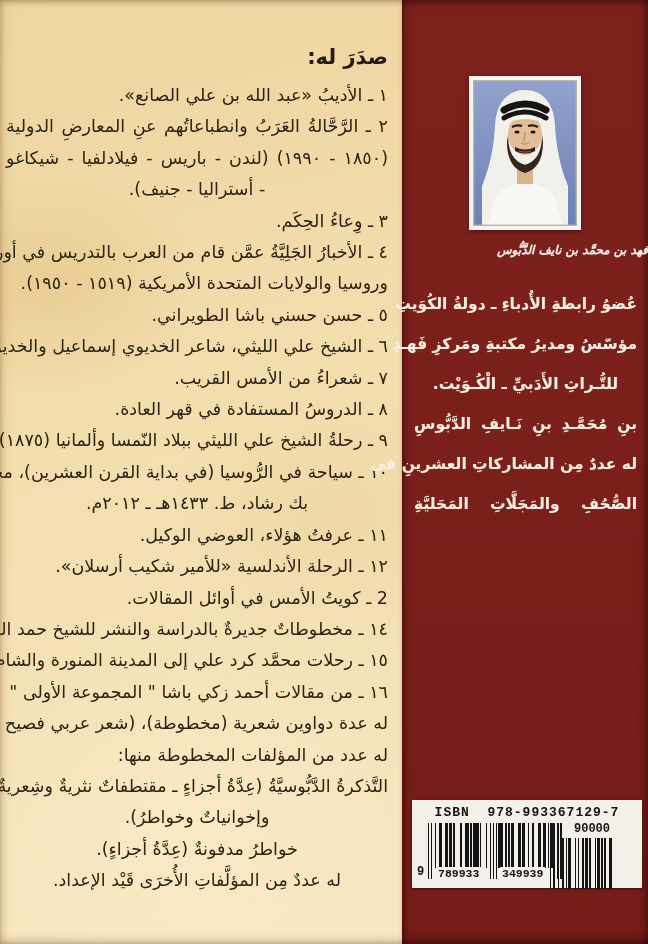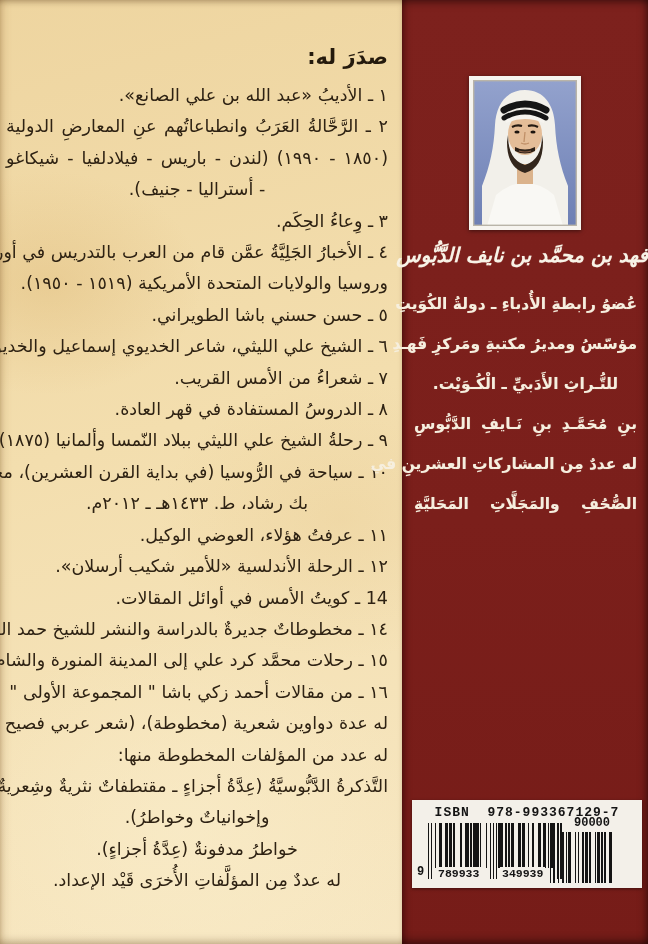--- a/index.html
+++ b/index.html
@@ -53,22 +53,22 @@
   }
   .photo-frame{
     position:absolute;top:76px;left:50%;transform:translateX(-50%);
     width:112px;height:154px;background:#f6f4ef;
     box-sizing:border-box;padding:4px;
     box-shadow:0 1px 4px rgba(0,0,0,.5);
   }
   .photo-frame svg{display:block;width:100%;height:100%;}
   .calli{
     position:absolute;top:243px;left:0;width:100%;
-    text-align:left;color:#f8f3e7;
-    font-size:20px;font-weight:bold;font-style:italic;
+    text-align:right;color:#f8f3e7;
+    font-size:12px;font-weight:bold;font-style:italic;
     letter-spacing:.5px;
     text-shadow:0 0 1px rgba(255,250,235,.4);
     direction:rtl;white-space:nowrap;
   }
   .bio{
     position:absolute;top:284px;right:11px;left:12px;
     direction:rtl;color:#f6efdf;
   }
   .bio-line{
     font-size:15.5px;font-weight:bold;line-height:40px;white-space:nowrap;
@@ -95,21 +95,21 @@
   .bc-main{position:absolute;left:16px;bottom:5px;width:134px;height:56px;font-size:0;}
   .bc-main .bars,.bc-addon .bars{height:100%;font-size:0;}
   .bc-digits{
     position:absolute;bottom:-1px;
     font-family:"Liberation Mono","DejaVu Sans Mono",monospace;
     font-size:11.5px;font-weight:bold;color:#141414;
     background:#f3f0e9;padding:0 2px;line-height:13px;
   }
   .dg1{left:8px;text-align:center;}
   .dg2{left:72px;}
-  .bc-addon{position:absolute;right:8px;bottom:16px;width:84px;height:51px;}
+  .bc-addon{position:absolute;right:8px;bottom:10px;width:84px;height:51px;}
   .addon-num{
     font-family:"Liberation Mono","DejaVu Sans Mono",monospace;
     font-size:12px;font-weight:bold;color:#141414;text-align:center;line-height:13px;
   }
   .addon-bars{height:36px;margin-top:2px;font-size:0;}
 </style>
 </head>
 <body>
 
 <div class="cover">
@@ -126,21 +126,21 @@
         <div class="pub-line align-right">وروسيا والولايات المتحدة الأمريكية (١٥١٩ - ١٩٥٠).</div>
         <div class="pub-line align-right">٥ ـ حسن حسني باشا الطويراني.</div>
         <div class="pub-line align-right">٦ ـ الشيخ علي الليثي، شاعر الخديوي إسماعيل والخديوي توفيق.</div>
         <div class="pub-line align-right">٧ ـ شعراءُ من الأمس القريب.</div>
         <div class="pub-line align-right">٨ ـ الدروسُ المستفادة في قهر العادة.</div>
         <div class="pub-line align-right">٩ ـ رحلةُ الشيخ علي الليثي ببلاد النّمسا وألمانيا (١٨٧٥).</div>
         <div class="pub-line align-justify">١٠ ـ سياحة في الرُّوسيا (في بداية القرن العشرين)، محمود</div>
         <div class="pub-line align-center">بك رشاد، ط. ١٤٣٣هـ ـ ٢٠١٢م.</div>
         <div class="pub-line align-right">١١ ـ عرفتُ هؤلاء، العوضي الوكيل.</div>
         <div class="pub-line align-right">١٢ ـ الرحلة الأندلسية «للأمير شكيب أرسلان».</div>
-        <div class="pub-line align-right">14 ـ كويتُ الأمس في أوائل المقالات.</div>
+        <div class="pub-line align-right">2 ـ كويتُ الأمس في أوائل المقالات.</div>
         <div class="pub-line align-right">١٤ ـ مخطوطاتٌ جديرةٌ بالدراسة والنشر للشيخ حمد الجاسر.</div>
         <div class="pub-line align-right">١٥ ـ رحلات محمَّد كرد علي إلى المدينة المنورة والشام وتركيا.</div>
         <div class="pub-line align-right">١٦ ـ من مقالات أحمد زكي باشا " المجموعة الأولى "</div>
         <div class="pub-line align-right">له عدة دواوين شعرية (مخطوطة)، (شعر عربي فصيح عمودي).</div>
         <div class="pub-line align-right">له عدد من المؤلفات المخطوطة منها:</div>
         <div class="pub-line align-justify">التَّذكرةُ الدَّبُّوسيَّةُ (عِدَّةُ أجزاءٍ ـ مقتطفاتٌ نثريةٌ وشِعريةٌ</div>
         <div class="pub-line align-center">وإخوانياتٌ وخواطرُ).</div>
         <div class="pub-line align-center">خواطرُ مدفونةٌ (عِدَّةُ أجزاءٍ).</div>
         <div class="pub-line align-center">له عددٌ مِن المؤلَّفاتِ الأُخرَى قَيْد الإعداد.</div>
       </div>

